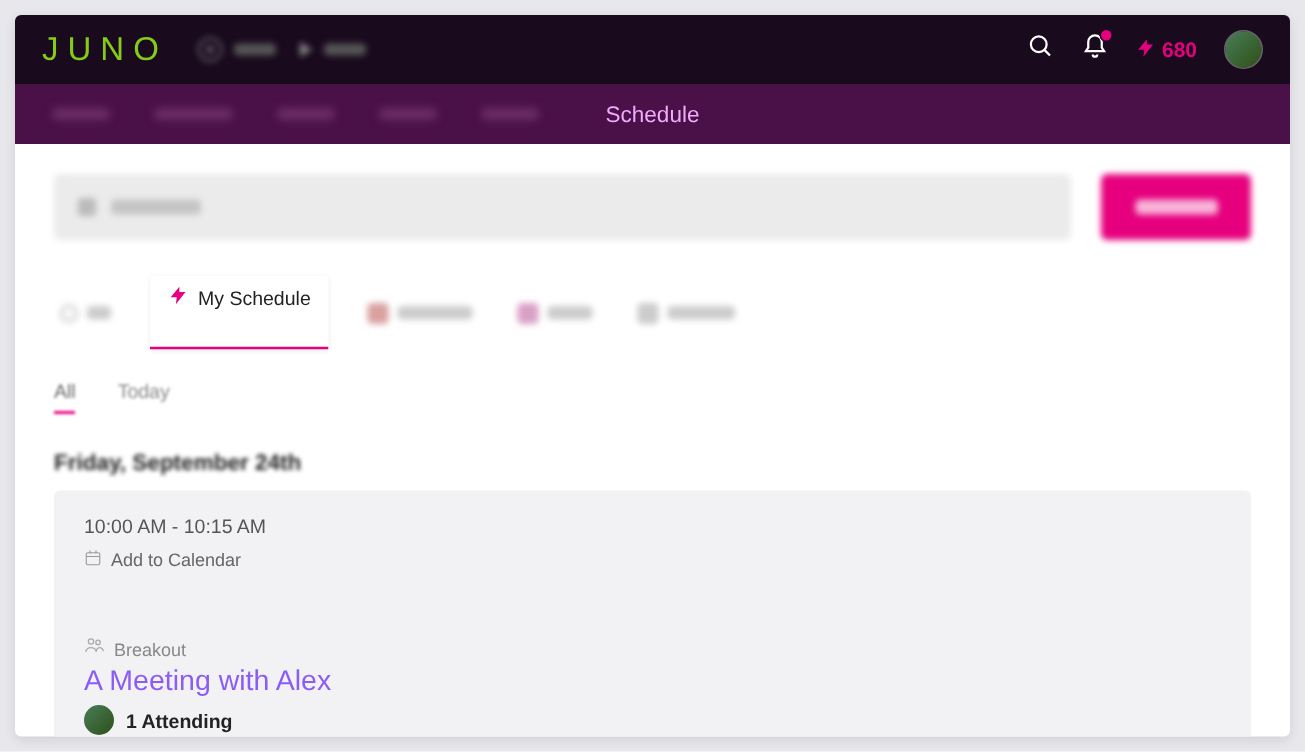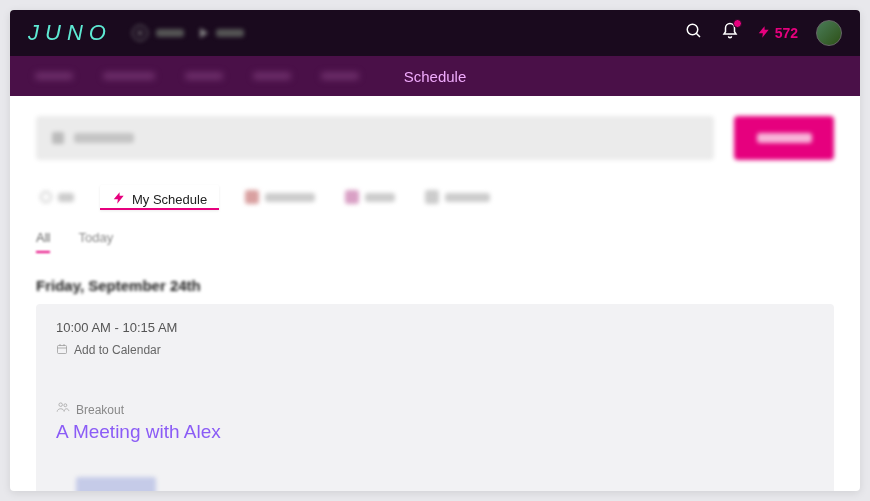--- a/index.html
+++ b/index.html
@@ -1,20 +1,20 @@
 <!DOCTYPE html>
 <html><head>
 <meta charset="utf-8">
 <style>
   * { box-sizing: border-box; margin: 0; padding: 0; font-family: -apple-system, BlinkMacSystemFont, "Segoe UI", Arial, sans-serif; }
   body { background: #e8e8ec; width: 870px; height: 501px; overflow: hidden; }
   .app { background: #fff; margin: 10px; border-radius: 4px; overflow: hidden; height: 481px; box-shadow: 0 2px 8px rgba(0,0,0,0.1); }
 
   .topbar { background: #1a0a1e; height: 46px; display: flex; align-items: center; padding: 0 18px; }
-  .logo { color: #5eead4; font-size: 22px; font-weight: 300; letter-spacing: 6px; font-family: Arial, sans-serif; font-style: italic; }
+  .logo { color: #84cc16; font-size: 22px; font-weight: 300; letter-spacing: 6px; font-family: Arial, sans-serif; }
   .topbar-controls { display: flex; align-items: center; margin-left: 20px; gap: 8px; filter: blur(2px); }
   .ctrl-dot { width: 16px; height: 16px; border: 1.5px solid #888; border-radius: 50%; display: flex; align-items: center; justify-content: center; }
   .ctrl-dot::after { content: ""; width: 4px; height: 4px; background: #888; border-radius: 50%; }
   .ctrl-play { width: 0; height: 0; border-left: 8px solid #888; border-top: 5px solid transparent; border-bottom: 5px solid transparent; margin-left: 8px; }
   .ctrl-blur { width: 28px; height: 8px; background: #555; border-radius: 3px; }
   .topbar-right { margin-left: auto; display: flex; align-items: center; gap: 18px; }
   .search-icon svg, .bell-icon svg { width: 18px; height: 18px; stroke: #fff; fill: none; stroke-width: 2; }
   .bell-wrap { position: relative; }
   .bell-dot { position: absolute; top: -3px; right: -3px; width: 9px; height: 9px; background: #e6007e; border-radius: 50%; border: 1.5px solid #1a0a1e; }
   .points { display: flex; align-items: center; gap: 4px; color: #e6007e; font-weight: 700; font-size: 14px; }
@@ -32,21 +32,21 @@
   .search-box { flex: 1; height: 44px; background: #ebebeb; border-radius: 4px; display: flex; align-items: center; padding: 0 16px; filter: blur(2px); }
   .search-box-icon { width: 12px; height: 12px; background: #bbb; border-radius: 2px; margin-right: 10px; }
   .search-box-text { width: 60px; height: 10px; background: #c5c5c5; border-radius: 3px; }
   .search-btn { width: 100px; height: 44px; background: #e6007e; border-radius: 4px; display: flex; align-items: center; justify-content: center; filter: blur(2px); }
   .search-btn-inner { width: 55px; height: 10px; background: rgba(255,255,255,0.7); border-radius: 3px; }
 
   .tabs { display: flex; gap: 22px; align-items: center; margin-bottom: 20px; }
   .tab { display: flex; align-items: center; gap: 6px; padding: 6px 4px; font-size: 13px; color: #999; filter: blur(2px); }
   .tab-icon-blur { width: 14px; height: 14px; background: #ccc; border-radius: 3px; }
   .tab-text-blur { width: 40px; height: 9px; background: #ccc; border-radius: 3px; }
-  .tab.active { filter: none; color: #222; font-weight: 500; border-bottom: 2px solid #e6007e; padding-bottom: 0; background: #fff; box-shadow: 0 1px 3px rgba(0,0,0,0.08); padding-left: 12px; padding-right: 12px; border-radius: 2px 2px 0 0; }
+  .tab.active { filter: none; color: #222; font-weight: 500; border-bottom: 2px solid #e6007e; padding-bottom: 24px; background: #fff; box-shadow: 0 1px 3px rgba(0,0,0,0.08); padding-left: 12px; padding-right: 12px; border-radius: 2px 2px 0 0; }
   .tab.active .bolt-sm svg { width: 14px; height: 14px; fill: #e6007e; }
   .tab.tab-first .tab-icon-blur { border-radius: 50%; border: 2px solid #ccc; background: transparent; width: 12px; height: 12px; }
   .tab-red .tab-icon-blur { background: #d9a0a0; }
   .tab-purple .tab-icon-blur { background: #d9a0c5; }
 
   .subtabs { display: flex; gap: 28px; margin-bottom: 24px; }
   .subtab { font-size: 13px; color: #888; padding-bottom: 6px; }
   .subtab.active { color: #666; border-bottom: 2px solid #e6007e; filter: blur(1px); }
   .subtab:not(.active) { filter: blur(1px); }
 
@@ -102,21 +102,21 @@
             </svg>
         </span>
         <span class="bell-dot"></span>
       </span>
       <span class="points">
         <span class="bolt-icon">
           <svg viewBox="0 0 24 24">
               <path d="M13 2L3 14h7l-1 8 11-14h-7l0-6z"></path>
             </svg>
         </span>
-        <span>572</span>
+        <span>680</span>
       </span>
       <div class="avatar"></div>
     </div>
   </div>
 
   <div class="navbar">
     <div class="nav-blur-items">
       <span></span>
       <span></span>
       <span></span>
@@ -193,20 +193,24 @@
             <svg viewBox="0 0 24 24">
                 <circle cx="8" cy="8" r="3"></circle>
                 <circle cx="16" cy="9" r="2.5"></circle>
                 <path d="M2 20c0-3 3-5 6-5s6 2 6 5"></path>
                 <path d="M14 19c0-2 2-4 4-4s4 2 4 4"></path>
               </svg>
           </span>
           <span>Breakout</span>
         </div>
         <div class="event-title">A Meeting with Alex</div>
+        <div class="attendees">
+          <div class="att-avatar"></div>
+          <div class="att-count">1 Attending</div>
+        </div>
       </div>
       <div class="event-right">
         <div class="event-badge"></div>
       </div>
     </div>
 
   </div>
 </div>
 
 </body></html>

